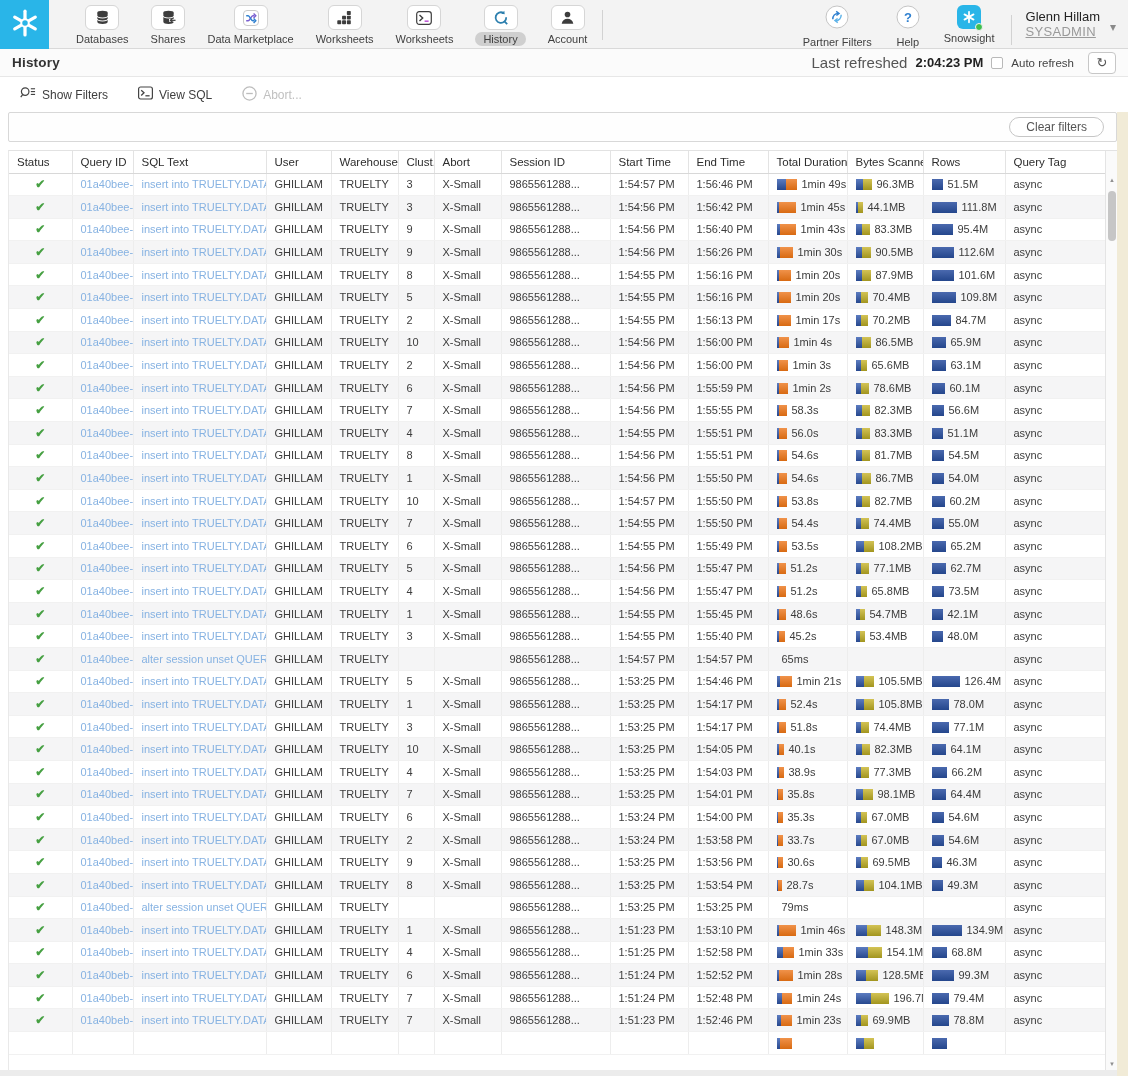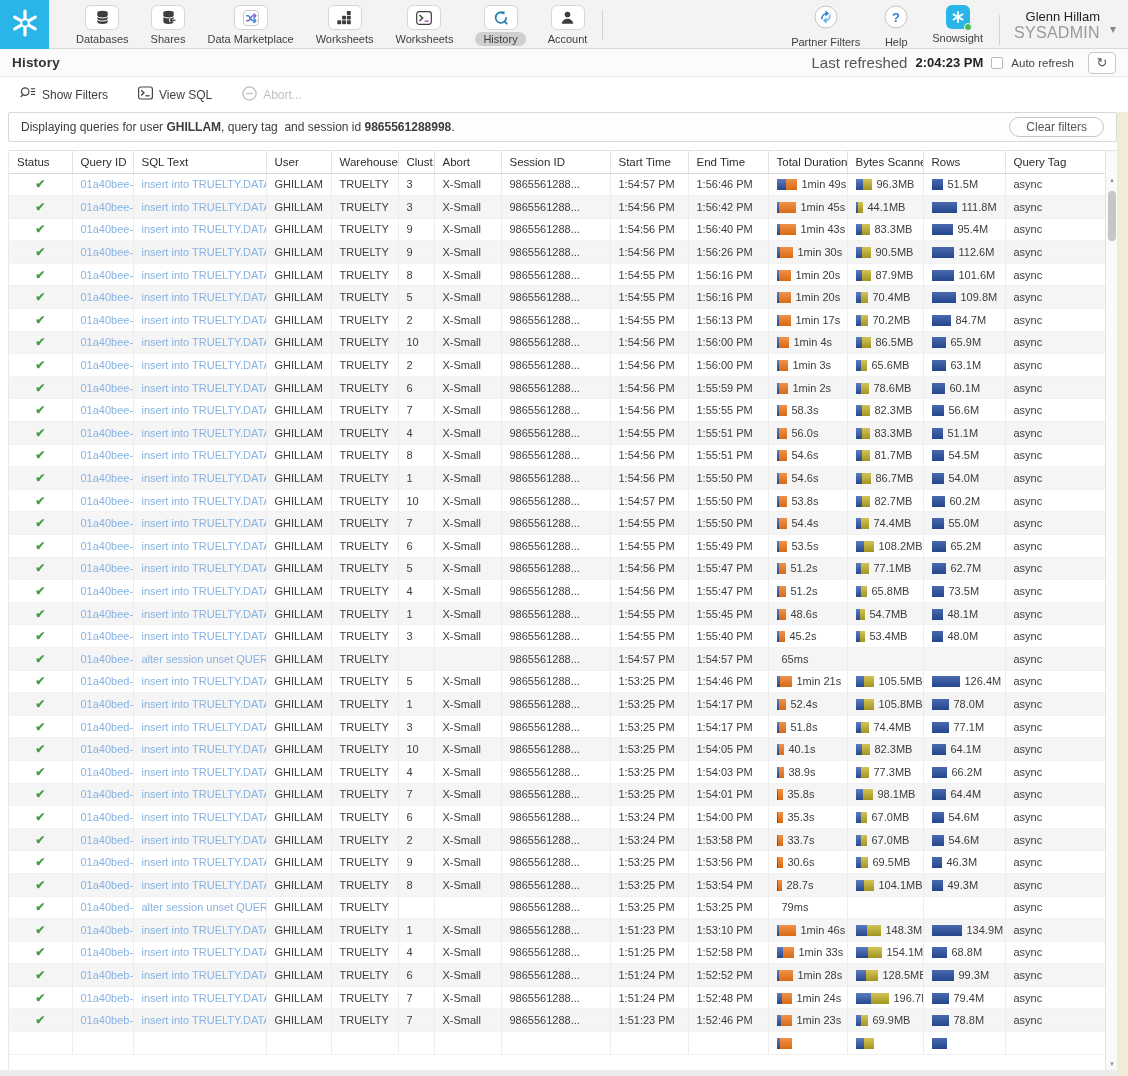--- a/index.html
+++ b/index.html
@@ -19,21 +19,21 @@
   .tab.active .tlabel { background:#cfcfcf; border-radius:9px; padding:1px 8px; margin-top:2px; }
   .vdiv { width:1px; background:#d2d2d2; height:30px; margin:10px 4px 0; }
   .nav-right { margin-left:auto; display:flex; align-items:flex-start; padding:5px 10px 0 0; }
   .nav-item { display:flex; flex-direction:column; align-items:center; padding:0 12px; cursor:pointer; }
   .snowsight-box { width:24px; height:24px; background:#29B5E8; border-radius:6px;
     display:flex; align-items:center; justify-content:center; position:relative; }
   .snowsight-box .gdot { position:absolute; right:-2px; bottom:-2px; width:8px; height:8px;
     background:#3fbf4e; border:1.5px solid #f3f3f3; border-radius:50%; }
   .userblock { display:flex; align-items:center; padding:4px 2px 0 10px; cursor:pointer; }
   .uname { font-size:13px; color:#222; text-align:right; line-height:15px; }
-  .urole { font-size:16px; color:#9a9a9a; text-align:left; letter-spacing:.3px; }
+  .urole { font-size:13px; color:#9a9a9a; text-align:left; letter-spacing:.3px;text-decoration:underline; }
   .chev { color:#8a8a8a; font-size:12px; margin-left:10px; margin-top:6px; }
 
   
   .pagehead { height:28px; background:#fbfbfb; border-bottom:1px solid #e7e7e7;
     display:flex; align-items:center; padding:0 12px; }
   .ptitle { font-size:13.5px; color:#333; font-weight:600; letter-spacing:.2px; }
   .ph-right { margin-left:auto; display:flex; align-items:center; gap:8px; }
   .lr-label { font-size:15px; color:#555; }
   .lr-time { font-size:13px; color:#222; font-weight:bold; }
   .cb { width:12px; height:12px; border:1px solid #b9b9b9; border-radius:2px; background:#fff; cursor:pointer; }
@@ -284,21 +284,20 @@
       <svg width="15" height="15" viewBox="0 0 16 16">
           <circle cx="8" cy="8" r="7" fill="none" stroke="#bdbdbd" stroke-width="1.4"></circle>
           <line x1="4.5" y1="8" x2="11.5" y2="8" stroke="#bdbdbd" stroke-width="1.4"></line>
         </svg>
     </span>
     <span>Abort...</span>
   </div>
 </div>
 
 <div class="filterbar">
-  <span class="ftext"><span>Displaying queries for user </span><b>GHILLAM</b><span>, query tag  and session id </span><b>9865561288998</b><span>.</span></span>
   <button class="clear-btn">Clear filters</button>
 </div>
 
 <div class="tablewrap">
   <table>
     <colgroup id="cols">
         <col style="width:63px">
         <col style="width:61px">
         <col style="width:133px">
         <col style="width:65px">
@@ -802,21 +801,21 @@
   <td><span class="bar">
               <i class="sb" style="width:2px"></i>
               <i class="so" style="width:7px"></i>
             </span><span class="bt">48.6s</span></td>
   <td><span class="bar">
               <i class="sb" style="width:4px"></i>
               <i class="sy" style="width:5px"></i>
             </span><span class="bt">54.7MB</span></td>
   <td><span class="bar">
               <i class="sn" style="width:11px"></i>
-            </span><span class="bt">48.1M</span></td>
+            </span><span class="bt">42.1M</span></td>
   <td>async</td>
 </tr>
         <tr>
   <td class="c-status"><span class="check">✔</span></td>
   <td class="c-qid">01a40bee-...</td>
   <td class="c-sql">insert into TRUELTY.DATA_STO...</td>
   <td>GHILLAM</td>
   <td>TRUELTY</td>
   <td>3</td>
   <td>X-Small</td>

